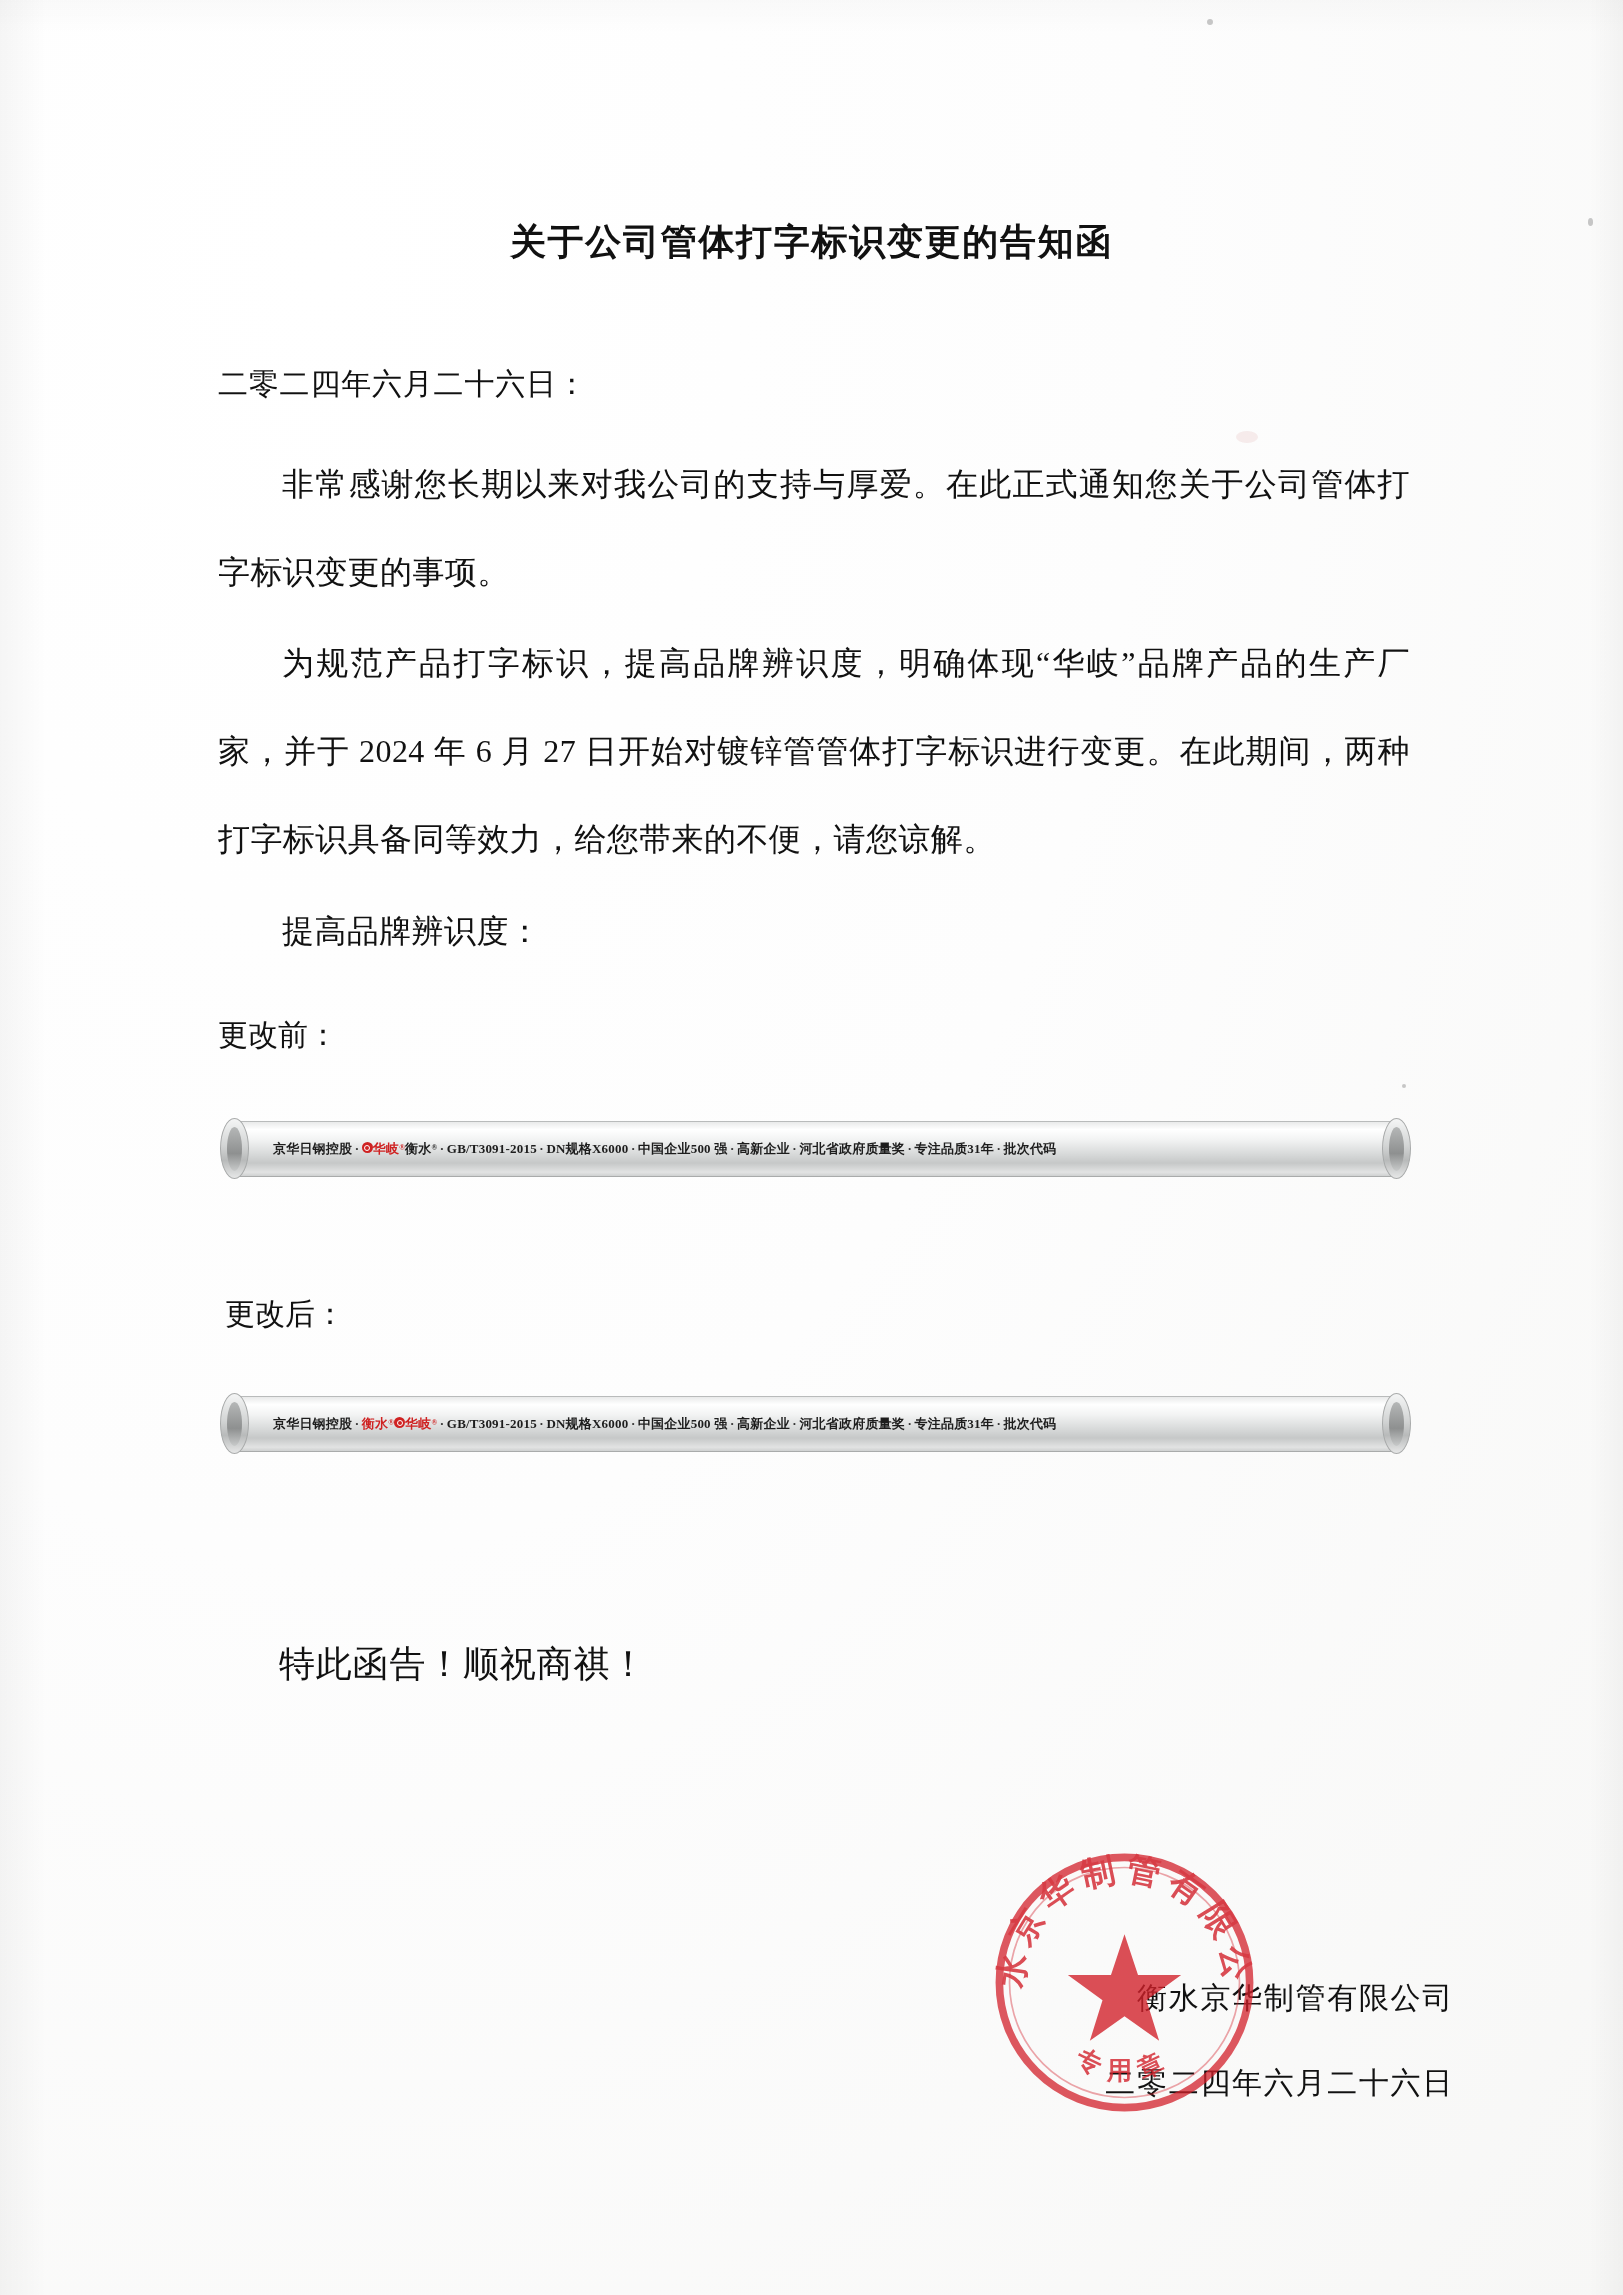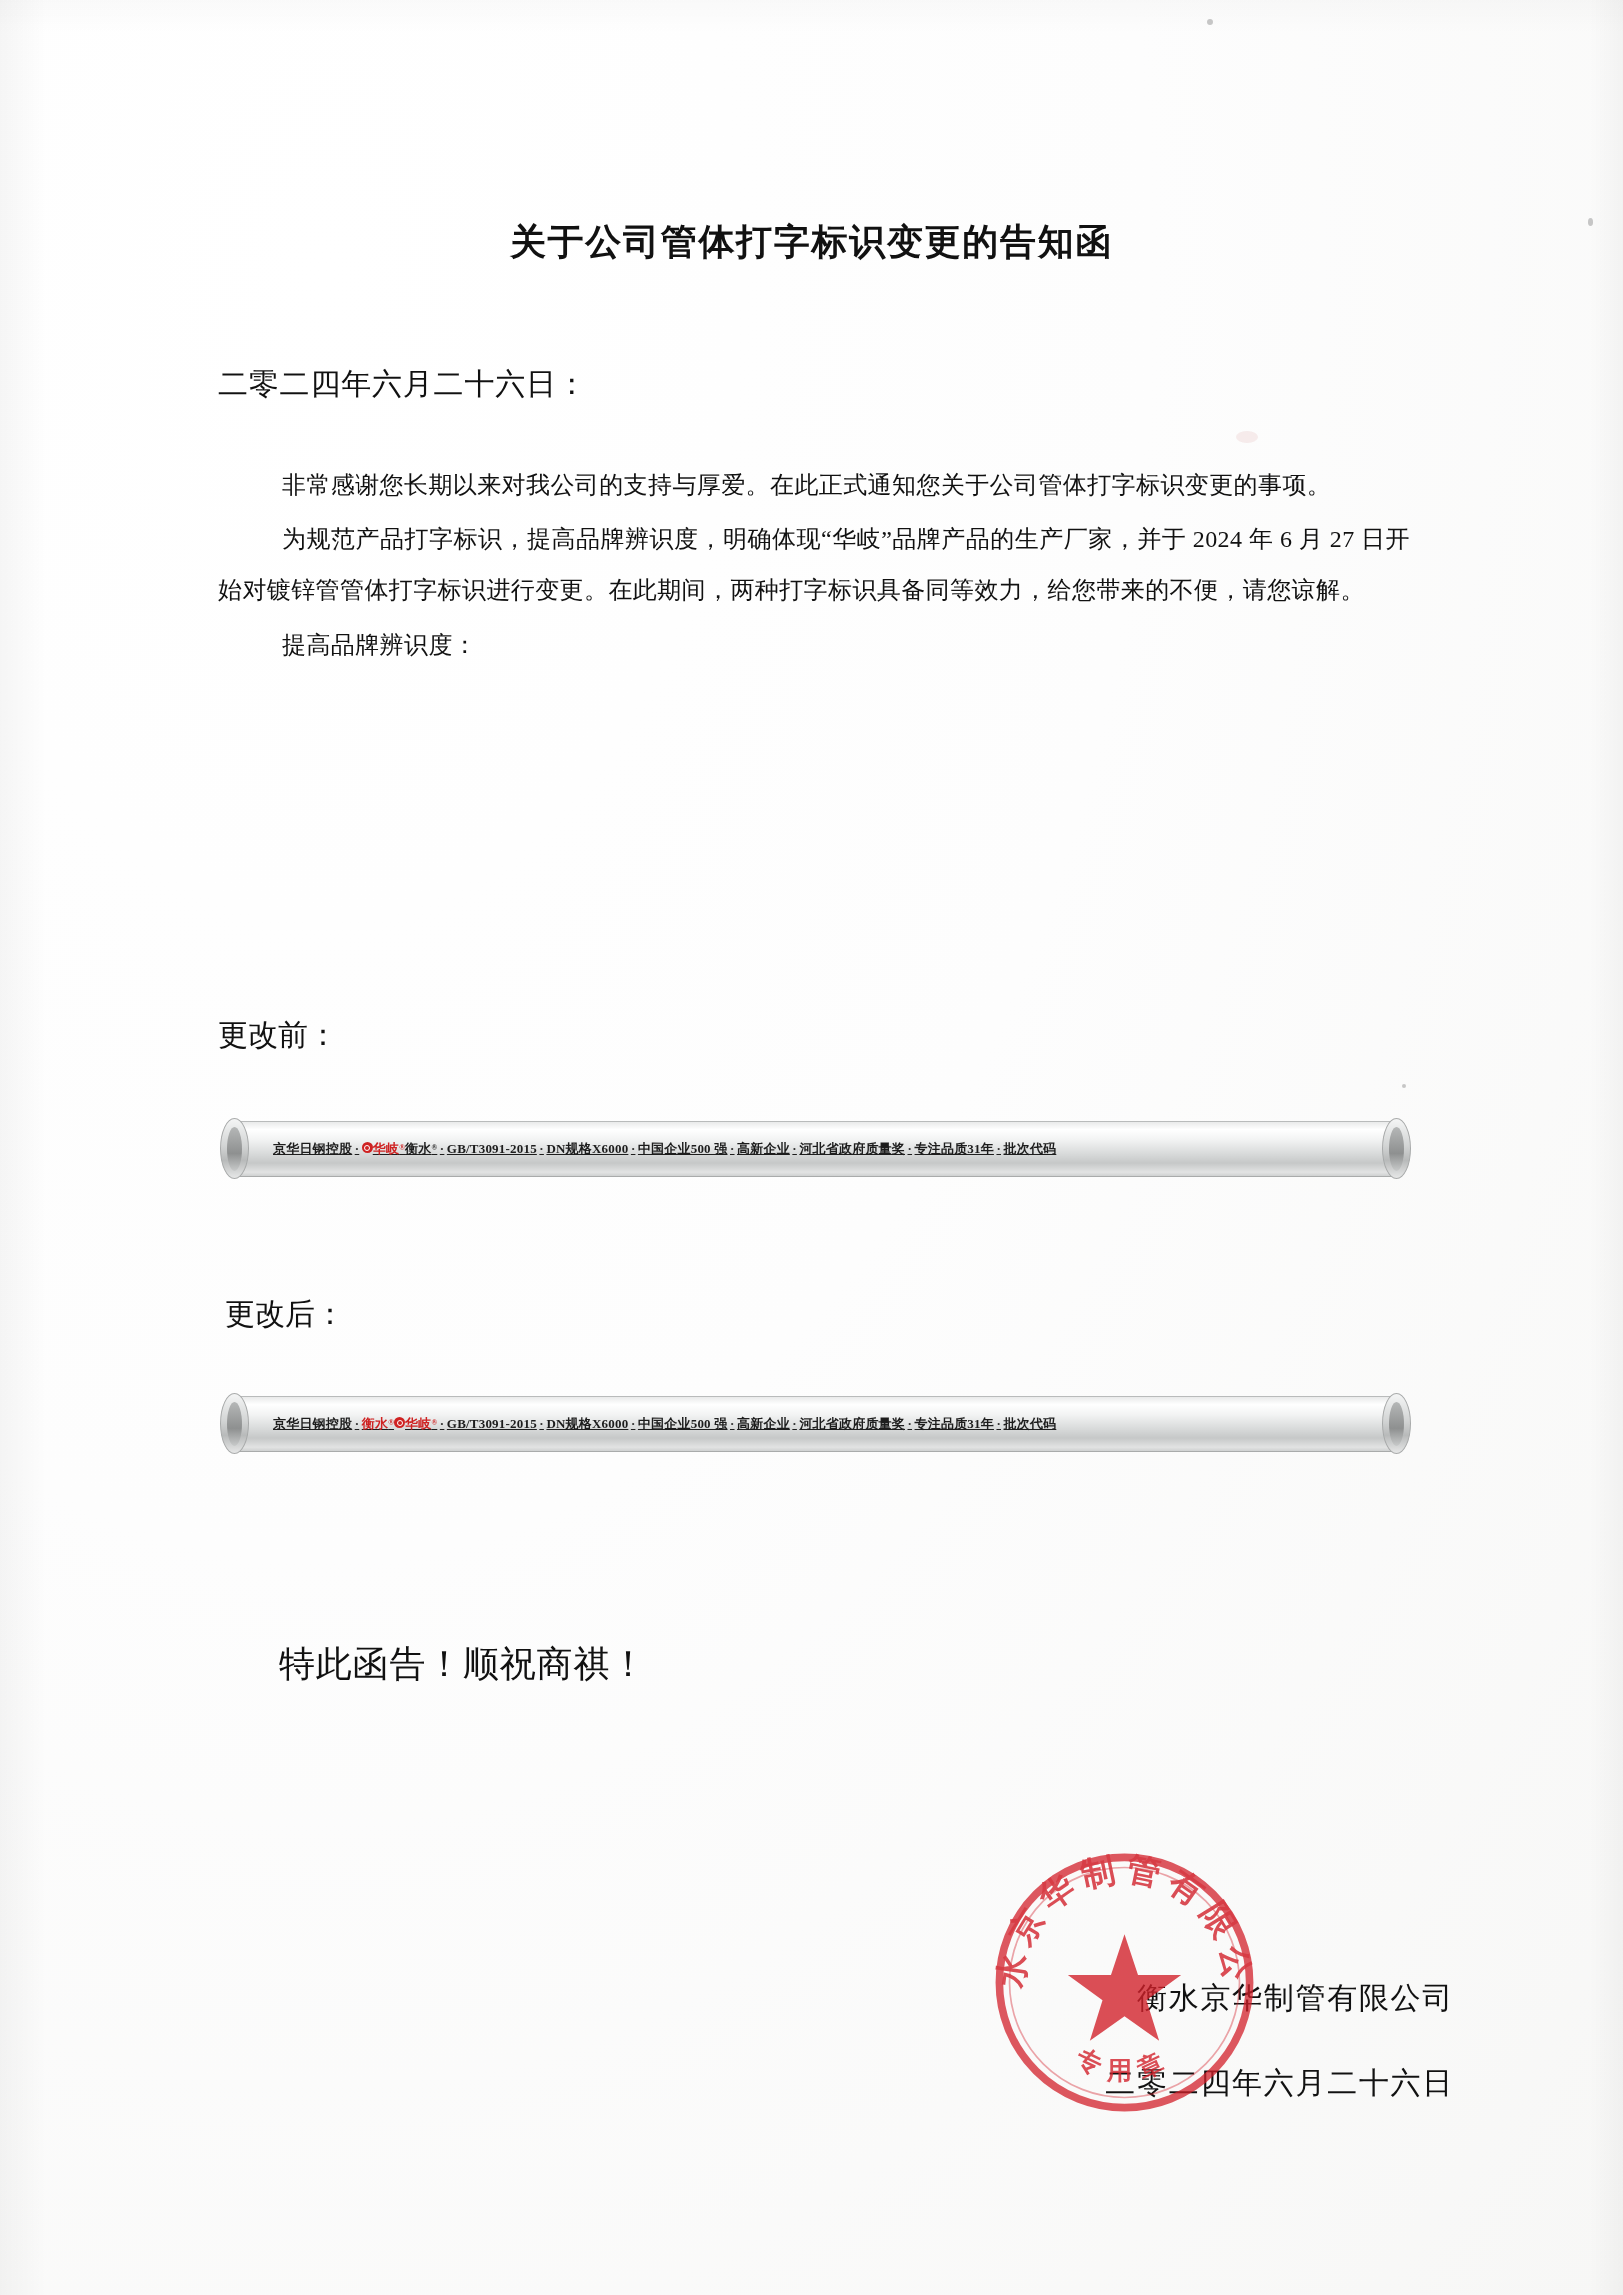--- a/index.html
+++ b/index.html
@@ -62,24 +62,24 @@
     position: absolute;
     left: 218px;
     top: 364px;
     font-size: 30px;
     letter-spacing: 0.8px;
   }
 
   .body-block {
     position: absolute;
     left: 218px;
-    top: 460px;
+    top: 440px;
     width: 1192px;
-    font-size: 24px;
-    line-height: 51px;
+    font-size: 32px;
+    line-height: 88px;
     text-align: justify;
     letter-spacing: 0.4px;
   }
   .para { text-indent: 64px; margin: 0 0 3.4px 0; }
 
   .label-before {
     position: absolute;
     left: 218px;
     top: 1015px;
     font-size: 30px;
@@ -143,21 +143,20 @@
     left: 63px;
     right: 51px;
     top: 50%;
     transform: translateY(-50%);
     font-size: 13px;
     font-family: "Liberation Serif", serif;
     font-weight: bold;
     color: #1d1d1d;
     white-space: nowrap;
     letter-spacing: 0.2px;
-    text-decoration: underline;
   }
   .pipe-text .red { color: #cf2222; }
   .pipe-text .sep { color: #333; padding: 0 2.5px; }
   .logo-dot {
     display: inline-block;
     width: 11px; height: 11px;
     border-radius: 50%;
     background: #cf2222;
     vertical-align: -0.8px;
     position: relative;

